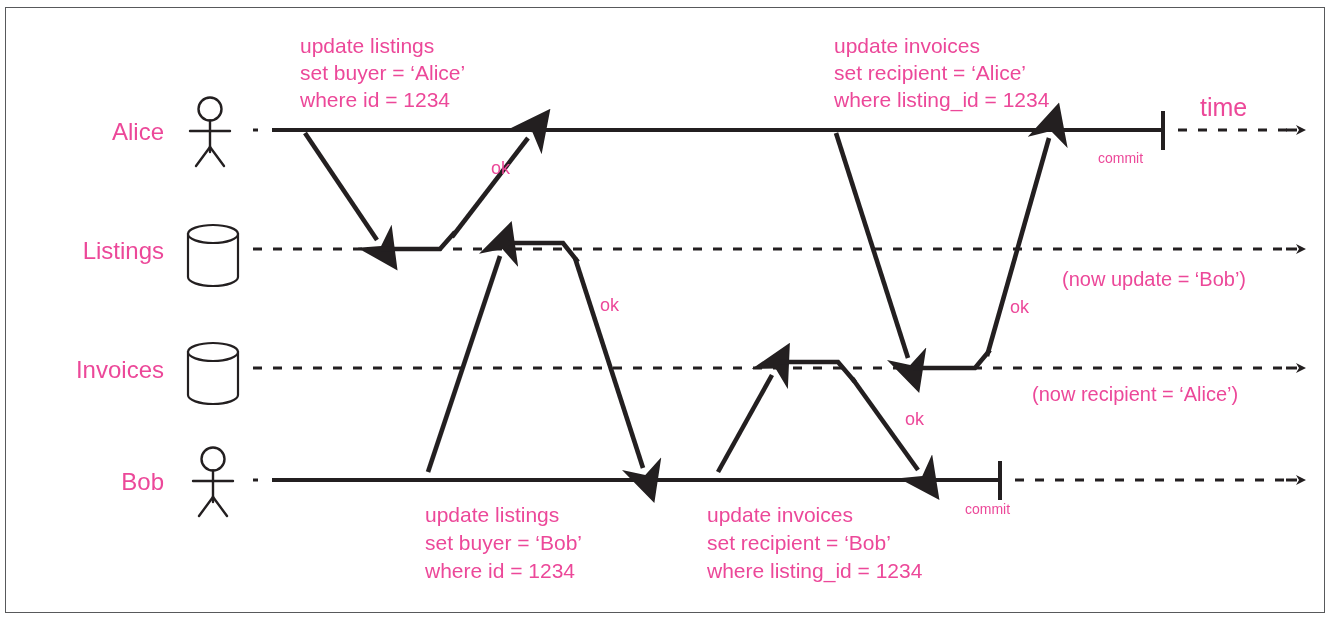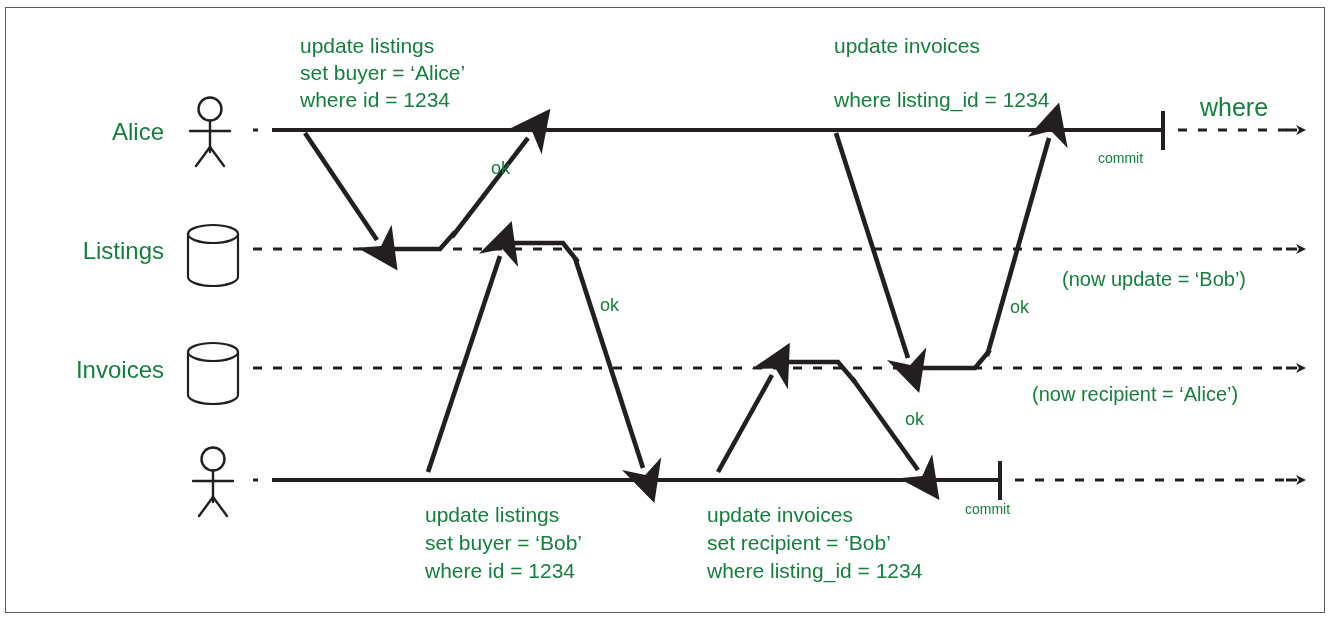--- a/index.html
+++ b/index.html
@@ -34,21 +34,21 @@
   svg#diagram {
     position: absolute;
     left: 0;
     top: 0;
     width: 1336px;
     height: 622px;
   }
   .lbl {
     position: absolute;
     font-family: "Liberation Sans", sans-serif;
-    color: #15803d;
+    color: #ec4899;
     white-space: pre;
     line-height: 1.30;
   }
   .row-label {
     font-size: 24px;
     text-align: right;
   }
   .sql {
     font-size: 21px;
   }
@@ -165,26 +165,28 @@
     </g>
     <path d="M913,368 L975,368 L990,350" fill="none" stroke="#231f20" stroke-width="4.6" stroke-linejoin="miter"></path>
     <g>
       <line x1="987" y1="356" x2="1049" y2="138" stroke="#231f20" stroke-width="4.6" marker-end="url(#solidArrow)"></line>
     </g>
   </svg>
 
   <div class="lbl row-label" style="left:44px; top:116px; width:120px;">Alice</div>
   <div class="lbl row-label" style="left:24px; top:235px; width:140px;">Listings</div>
   <div class="lbl row-label" style="left:24px; top:354px; width:140px;">Invoices</div>
+  <div class="lbl row-label" style="left:44px; top:466px; width:120px;">Bob</div>
 
   <div class="lbl sql" style="left:300px; top:32px;">update listings</div>
   <div class="lbl sql" style="left:300px; top:59px;">set buyer = ‘Alice’</div>
   <div class="lbl sql" style="left:300px; top:86px;">where id = 1234</div>
 
   <div class="lbl sql" style="left:834px; top:32px;">update invoices</div>
+  <div class="lbl sql" style="left:834px; top:59px;">set recipient = ‘Alice’</div>
   <div class="lbl sql" style="left:834px; top:86px;">where listing_id = 1234</div>
 
   <div class="lbl sql" style="left:425px; top:501px;">update listings</div>
   <div class="lbl sql" style="left:425px; top:529px;">set buyer = ‘Bob’</div>
   <div class="lbl sql" style="left:425px; top:557px;">where id = 1234</div>
 
   <div class="lbl sql" style="left:707px; top:501px;">update invoices</div>
   <div class="lbl sql" style="left:707px; top:529px;">set recipient = ‘Bob’</div>
   <div class="lbl sql" style="left:707px; top:557px;">where listing_id = 1234</div>
 
@@ -192,15 +194,15 @@
   <div class="lbl ok" style="left:600px; top:294px;">ok</div>
   <div class="lbl ok" style="left:905px; top:408px;">ok</div>
   <div class="lbl ok" style="left:1010px; top:296px;">ok</div>
 
   <div class="lbl note" style="left:1062px; top:266px;">(now update = ‘Bob’)</div>
   <div class="lbl note" style="left:1032px; top:381px;">(now recipient = ‘Alice’)</div>
 
   <div class="lbl commit" style="left:1098px; top:149px;">commit</div>
   <div class="lbl commit" style="left:965px; top:500px;">commit</div>
 
-  <div class="lbl time" style="left:1200px; top:91px;">where</div>
+  <div class="lbl time" style="left:1200px; top:91px;">time</div>
 
 </div>
 
 </body></html>

